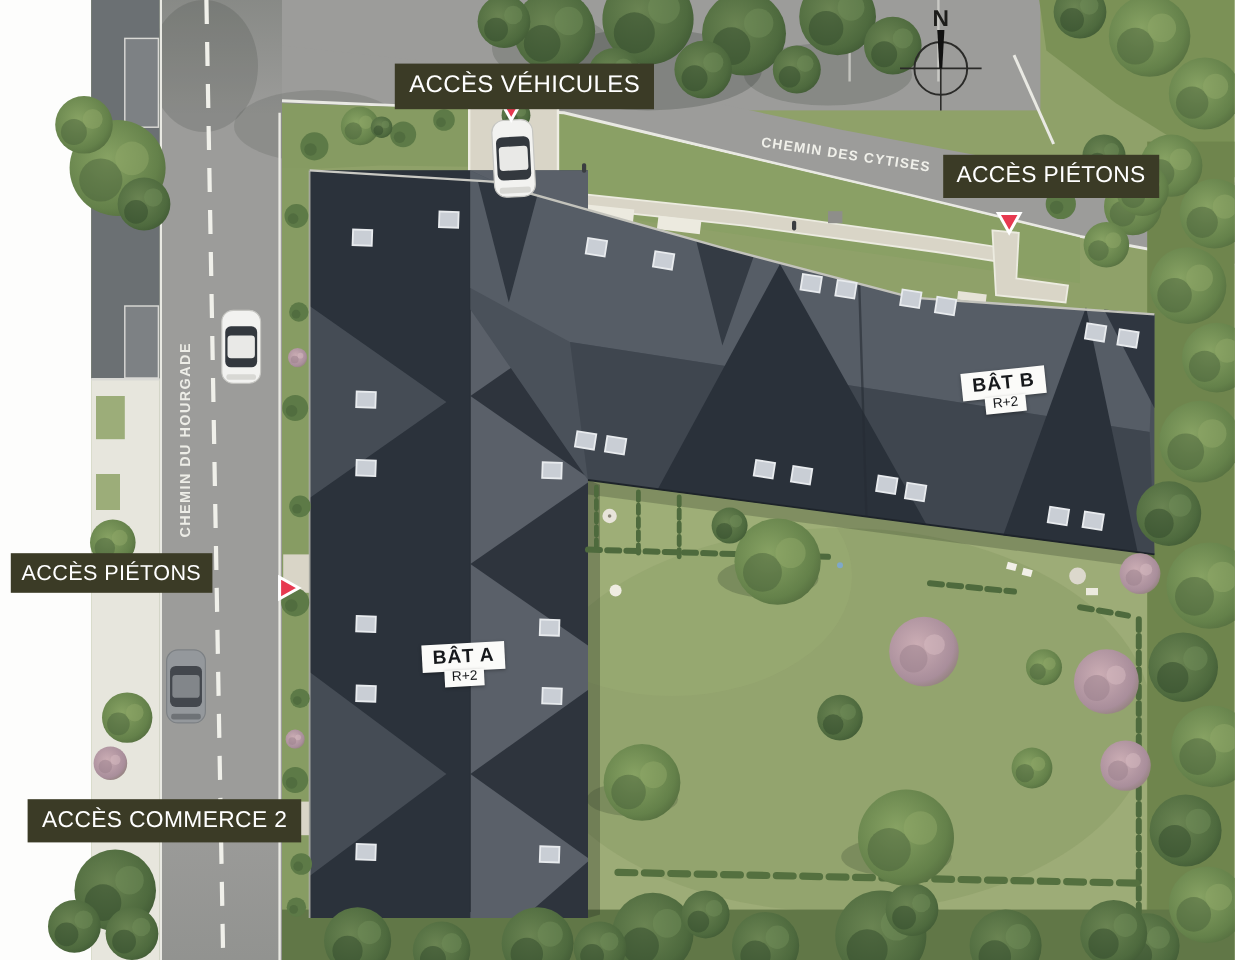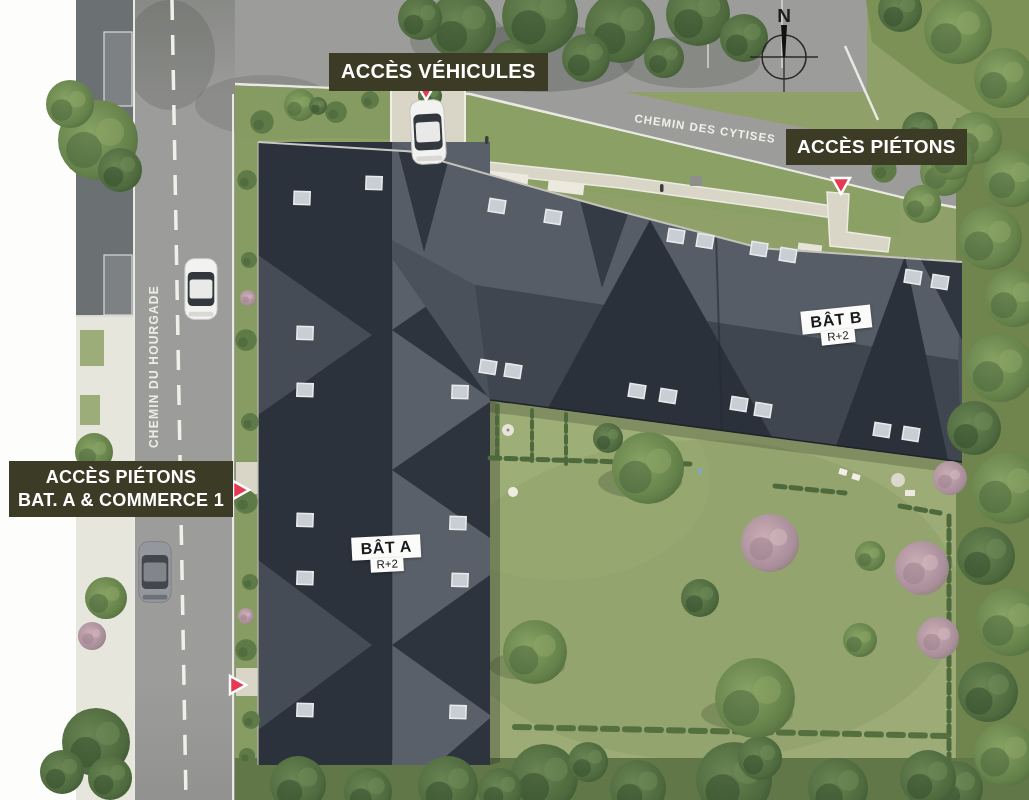--- a/index.html
+++ b/index.html
@@ -1,20 +1,20 @@
 <!DOCTYPE html>
 <html style="--label_bg: #3b3b26; --label_text: #ffffff; --marker_red: #e73950; --roof_dark: #2b323b; --roof_mid: #4a515a; --roof_light: #5a6069; --road_gray: #9c9c9a; --grass_green: #8fa169; --garden_green: #9dac77; --curb_white: #e9e9e3; --path_beige: #d9d5c7; --building_label_bg: #fbfbf9; --building_label_text: #17191c;"><head>
 <meta charset="utf-8">
 <style>
   html,body{margin:0;padding:0;background:#ffffff;}
   #plan{position:relative;width:1029px;height:800px;overflow:hidden;background:#ffffff;
         font-family:"Liberation Sans",sans-serif;}
   #scene{position:absolute;left:0;top:0;}
   .lbl{position:absolute;background:var(--label_bg,#3b3b26);color:var(--label_text,#fff);
-       font-weight:bold;text-align:center;white-space:nowrap;letter-spacing:.3px;line-height:1.28;}
+       font-weight:normal;text-align:center;white-space:nowrap;letter-spacing:.3px;line-height:1.28;}
   .lbl.one{font-size:20px;padding:6px 12px;}
   .lbl.two{font-size:19px;padding:6px 11px;}
   .lbl.small{font-size:18px;padding:5px 9px;}
   .bldg{position:absolute;display:flex;flex-direction:column;align-items:center;
         color:var(--building_label_text,#17191c);}
   .bldg .b1{background:var(--building_label_bg,#fbfbf9);font-weight:bold;font-size:16px;
         padding:3px 9px 2px;letter-spacing:.6px;box-shadow:0 1px 3px rgba(0,0,0,.35);}
   .bldg .b2{background:var(--building_label_bg,#fbfbf9);font-size:11.5px;padding:0 6px 2px;
         margin-top:-1px;box-shadow:0 1px 3px rgba(0,0,0,.35);}
   .roadtext{font-weight:bold;font-size:11.5px;letter-spacing:1px;fill:#f0f0ea;}
@@ -350,23 +350,23 @@
 </svg>
 
 <div class="lbl one" style="left:329px;top:53px">ACCÈS VÉHICULES</div>
 
 <div class="lbl two" style="left:786px;top:129px">
   <div>ACCÈS PIÉTONS</div>
 </div>
 
 <div class="lbl small" style="left:9px;top:461px">
   <div>ACCÈS PIÉTONS</div>
-  <div>BAT. A &amp; COMMERCE 1</div>
-</div>
-
+</div>
+
+<div class="lbl one" style="left:23px;top:666px;font-size:19px">ACCÈS COMMERCE 2</div>
 
 <div class="bldg" style="left:802px;top:308px;transform:rotate(-6deg)">
   <div class="b1">BÂT B</div>
   <div class="b2">R+2</div>
 </div>
 
 <div class="bldg" style="left:352px;top:536px;transform:rotate(-3deg)">
   <div class="b1">BÂT A</div>
   <div class="b2">R+2</div>
 </div>

